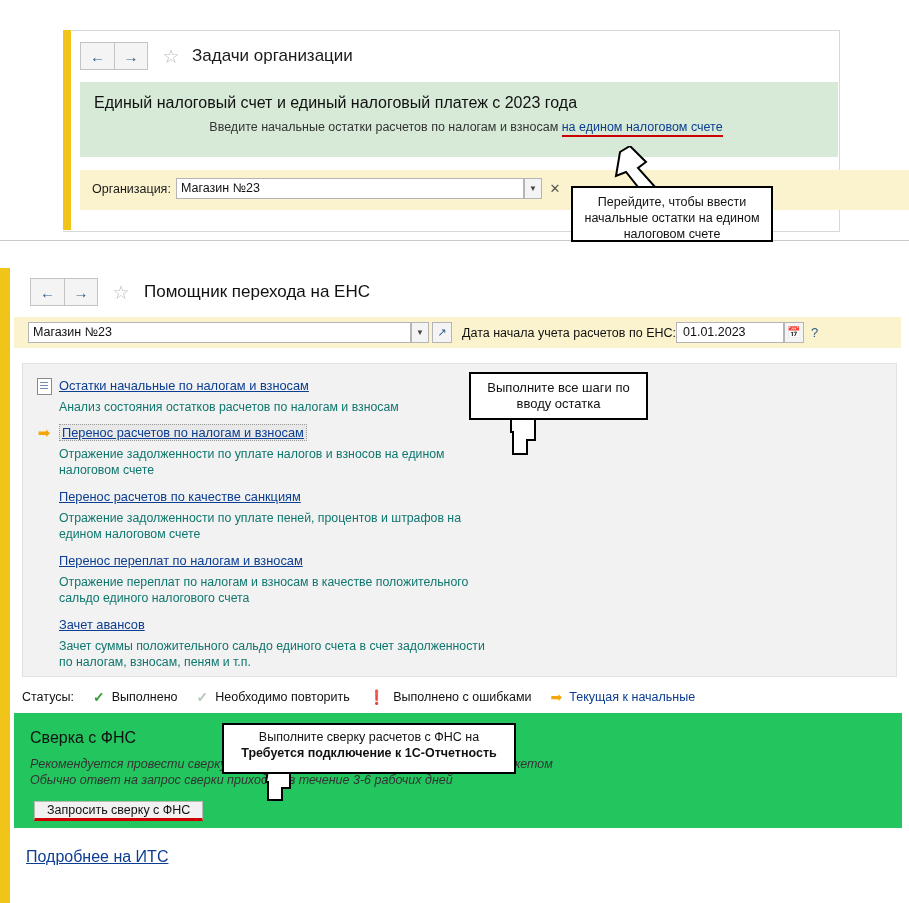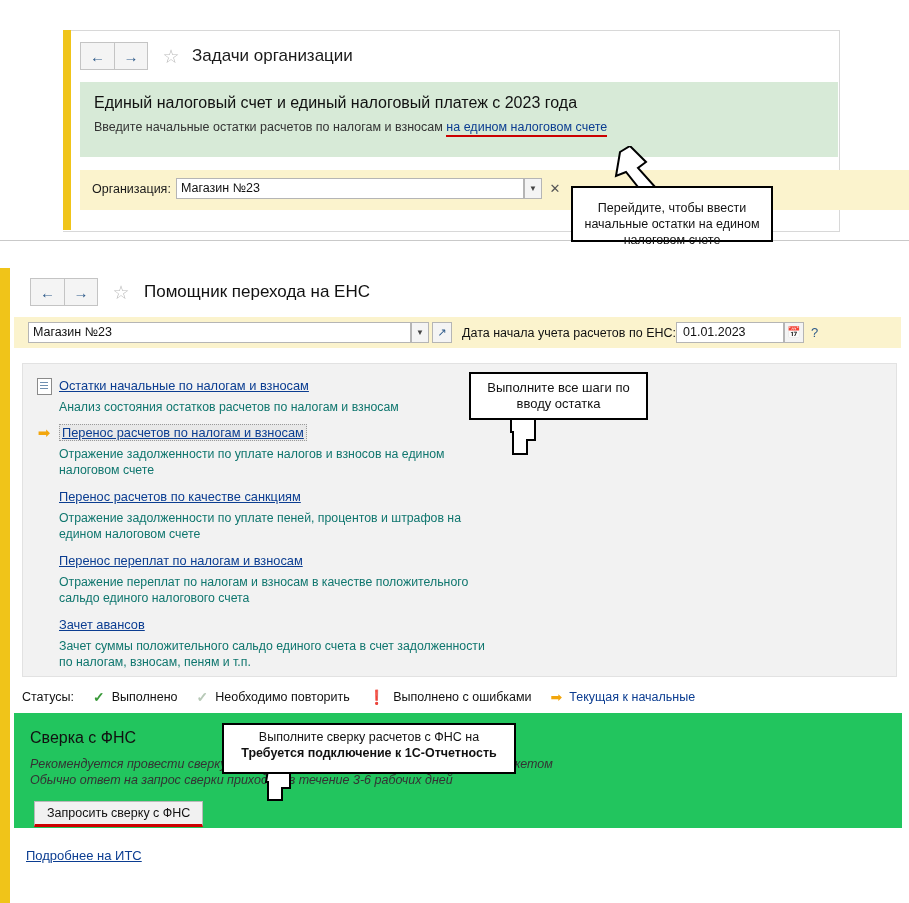--- a/index.html
+++ b/index.html
@@ -84,20 +84,21 @@
     margin: 0;
     padding: 12px 0 0 14px;
     font-size: 16px;
     font-weight: normal;
     color: #111;
   }
   .green-panel .sub {
     padding: 8px 0 0 14px;
     font-size: 12.5px;
     color: #333;
+    text-align: center;
   }
   .green-link {
     color: #0b3d91;
     text-decoration: none;
     border-bottom: 2px solid #cc0000;
     padding-bottom: 1px;
   }
 
   .yellow-panel {
     position: absolute;
@@ -407,55 +408,55 @@
   .recon .ital2 {
     padding: 2px 0 0 16px;
     font-size: 12.5px;
     color: #333;
     font-style: italic;
   }
   .recon-btn {
     position: absolute;
     left: 20px;
     top: 88px;
-    height: 26px;
+    height: 20px;
     background: #f1f1f1;
     border: 1px solid #b9b9b9;
     border-bottom: 3px solid #cc0000;
     font-size: 12.5px;
     color: #111;
     display: flex;
     align-items: center;
     padding: 0 12px;
     box-sizing: border-box;
   }
   .its-link {
     position: absolute;
     left: 26px;
     top: 848px;
-    font-size: 13px;
+    font-size: 16px;
     color: #0b3d91;
     text-decoration: underline;
   }
 
   
   .callout {
     position: absolute;
     background: #ffffff;
     border: 2px solid #000000;
     font-size: 12.5px;
     color: #111;
     text-align: center;
     box-sizing: border-box;
     line-height: 16px;
     z-index: 40;
   }
   .callout.c1 {
     left: 571px; top: 186px; width: 202px; height: 56px;
-    padding-top: 12px;
+    padding-top: 6px;
   }
   .callout.c2 {
     left: 469px; top: 372px; width: 179px; height: 48px;
     padding-top: 6px;
     font-size: 13px;
   }
   .callout.c3 {
     left: 222px; top: 723px; width: 294px; height: 51px;
     padding-top: 4px;
     font-size: 12.5px;

